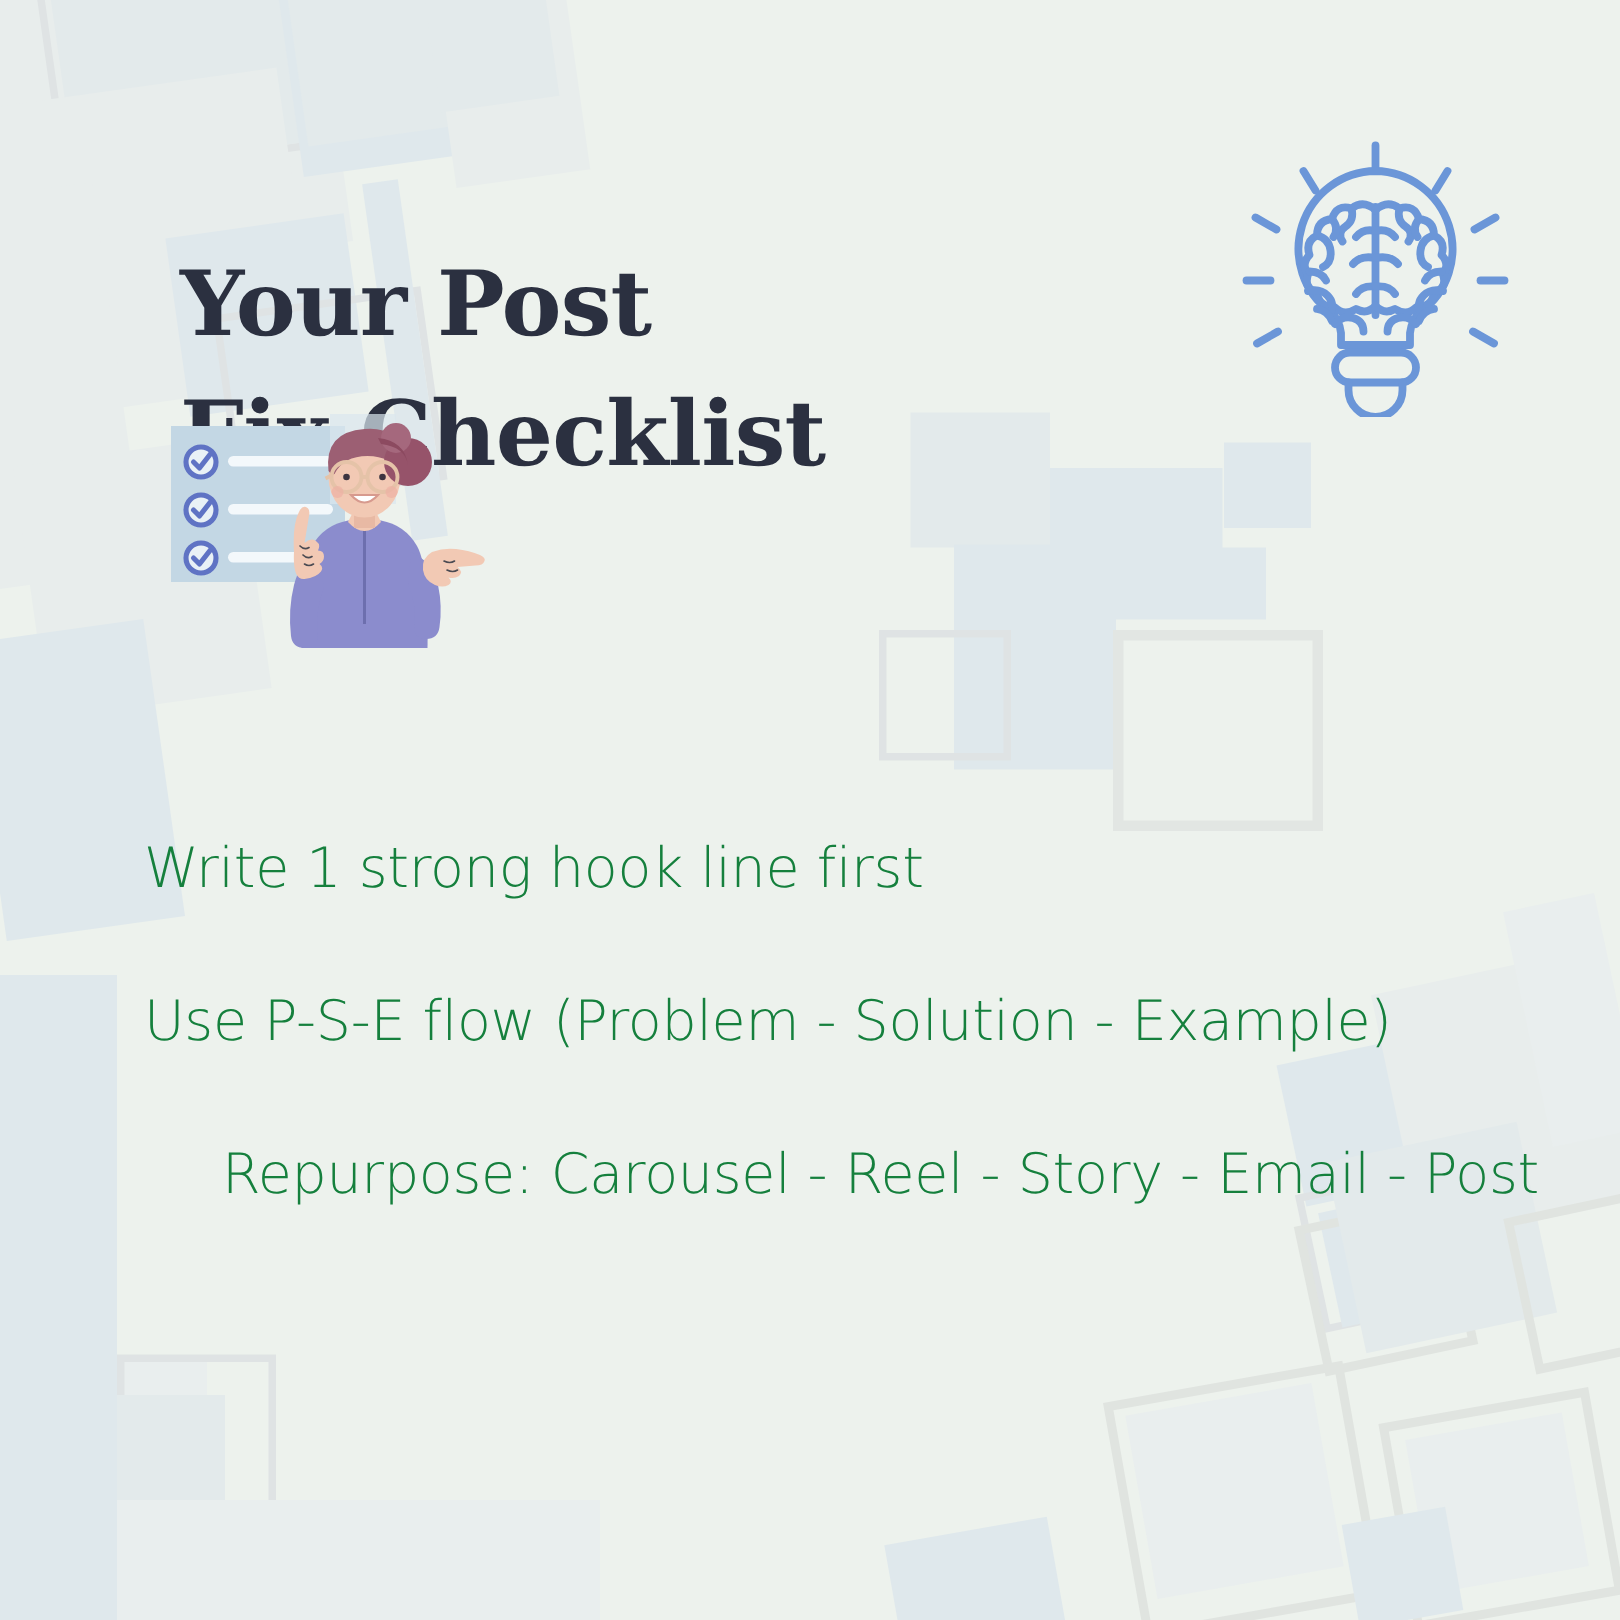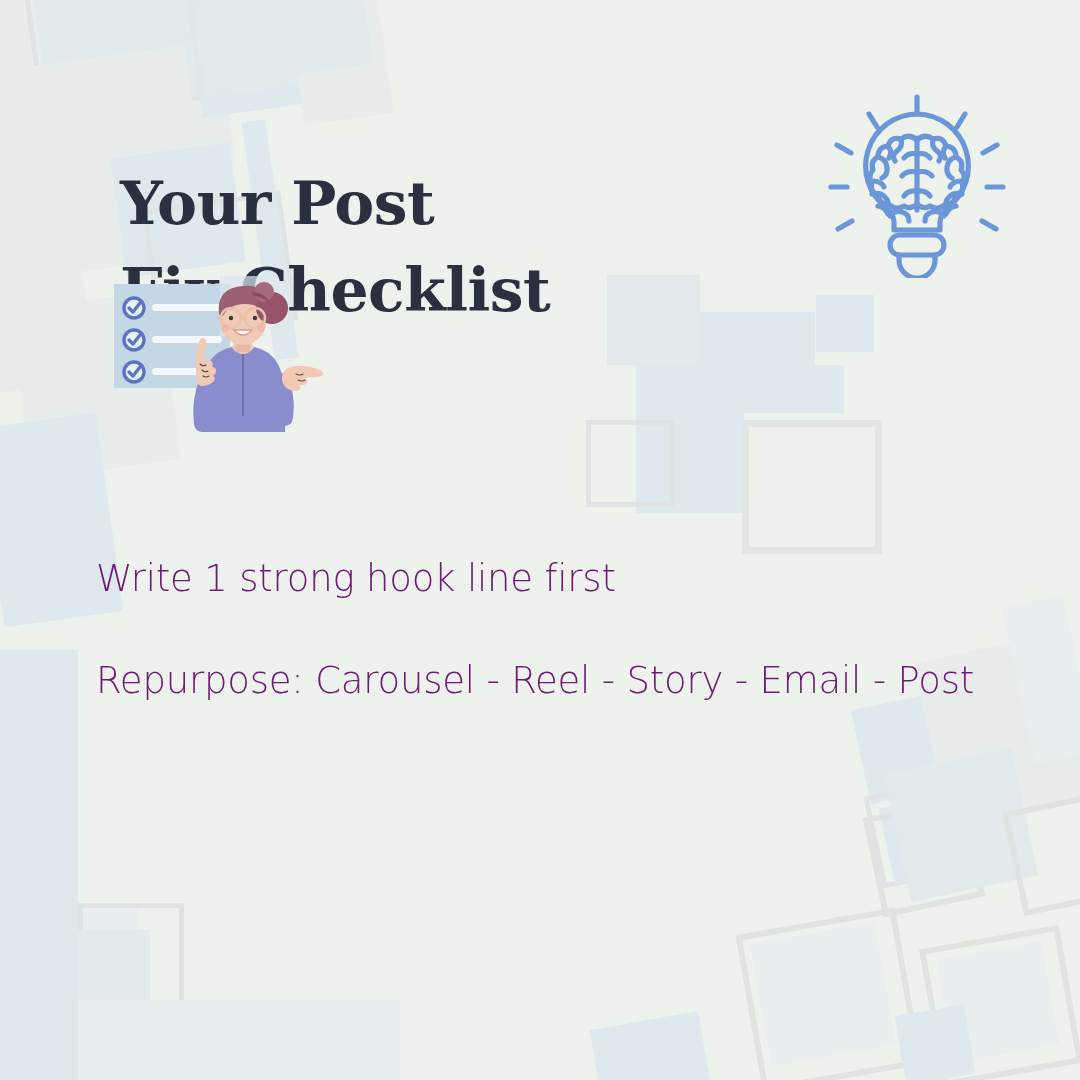--- a/index.html
+++ b/index.html
@@ -72,26 +72,26 @@
     position: absolute;
     left: 96px;
     top: 560px;
     width: 930px;
   }
   .body-line {
     font-family: "DejaVu Sans", "Liberation Sans", sans-serif;
     font-weight: 300;
     font-size: 37px;
     line-height: 1;
-    color: #701a75;
+    color: #15803d;
     letter-spacing: -0.2px;
     margin-bottom: 65px;
     white-space: nowrap;
   }
-  .body-line:last-child { margin-bottom: 0; }
+  .body-line:last-child { margin-bottom: 0; text-align: right; }
 </style>
 </head>
 <body>
 
 <div id="poster">
 
   <div class="bg-layer">
 
     <div class="sq fill-c" style="left:-40px; top:-60px; width:260px; height:240px; transform:rotate(-8deg);"></div>
     <div class="sq frame-b" style="left:30px; top:-50px; width:180px; height:150px; transform:rotate(-8deg);"></div>
@@ -253,16 +253,17 @@
 
       <path d="M122 58 q9 10 18 0 z" fill="#ffffff" stroke="#d79a8e" stroke-width="1.4"></path>
 
       <circle cx="113" cy="56" r="4" fill="#eeb0a4" opacity="0.7"></circle>
       <circle cx="149" cy="56" r="4" fill="#eeb0a4" opacity="0.7"></circle>
     </svg>
   </div>
 
   <div class="body-list">
     <div class="body-line">Write 1 strong hook line first</div>
+    <div class="body-line">Use P-S-E flow (Problem - Solution - Example)</div>
     <div class="body-line">Repurpose: Carousel - Reel - Story - Email - Post</div>
   </div>
 
 </div>
 
 </body></html>

